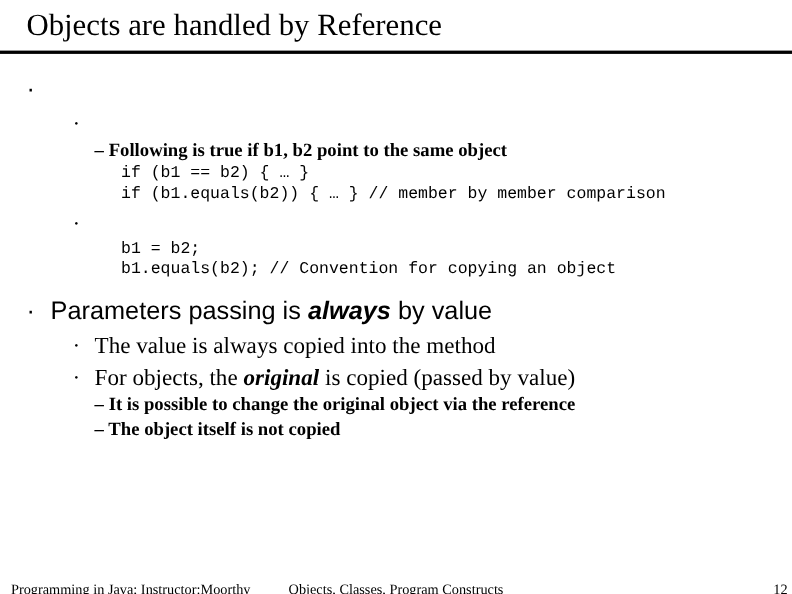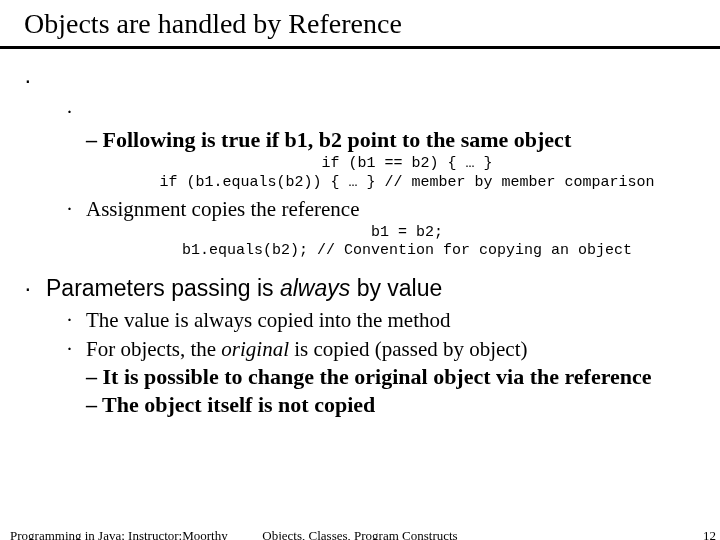--- a/index.html
+++ b/index.html
@@ -32,33 +32,32 @@
     display: flex;
   }
   .l1 .b { width: 22px; flex: none; }
   .l2 {
     font-size: 21px;
     margin: 4px 0 2px 42px;
     display: flex;
   }
   .l2 .b { width: 20px; flex: none; }
   .l3 {
-    font-size: 22px;
+    font-size: 17px;
     font-weight: bold;
     margin: 2px 0 2px 62px;
   }
   .code {
     font-family: "Courier New", Courier, monospace;
     font-size: 15px;
     margin: 0 0 0 86px;
     white-space: pre;
     line-height: 1.25;
-    text-align: center;
   }
-  .italic { font-style: italic; }
+  .italic { font-style: italic; font-weight: bold; }
   .footer {
     position: absolute;
     bottom: 12px;
     left: 0;
     width: 720px;
     font-size: 13px;
     font-family: "Times New Roman", Times, serif;
   }
   .footer .fl { position: absolute; left: 10px; }
   .footer .fc { position: absolute; left: 0; width: 720px; text-align: center; }
@@ -78,41 +77,40 @@
 
   <div class="l2">
     <span class="b">·</span>
   </div>
   <div class="l3">– Following is true if b1, b2 point to the same object</div>
   <div class="code">if (b1 == b2) { … }</div>
   <div class="code">if (b1.equals(b2)) { … } // member by member comparison</div>
 
   <div class="l2">
     <span class="b">·</span>
-    <span>Assignment copies the reference</span>
   </div>
   <div class="code">b1 = b2;</div>
   <div class="code">b1.equals(b2); // Convention for copying an object</div>
 
   <div class="l1" style="margin-top:14px">
     <span class="b">·</span>
     <span>
       <span>Parameters passing is </span><span class="italic">always</span><span> by value</span>
     </span>
   </div>
 
   <div class="l2">
     <span class="b">·</span>
     <span>The value is always copied into the method</span>
   </div>
 
   <div class="l2">
     <span class="b">·</span>
     <span>
-      <span>For objects, the </span><span class="italic">original</span><span> is copied (passed by object)</span>
+      <span>For objects, the </span><span class="italic">original</span><span> is copied (passed by value)</span>
     </span>
   </div>
   <div class="l3">– It is possible to change the original object via the reference</div>
   <div class="l3">– The object itself is not copied</div>
 
 </div>
 
 <div class="footer">
   <span class="fl">Programming in Java; Instructor:Moorthy</span>
   <span class="fc">Objects, Classes, Program Constructs</span>

